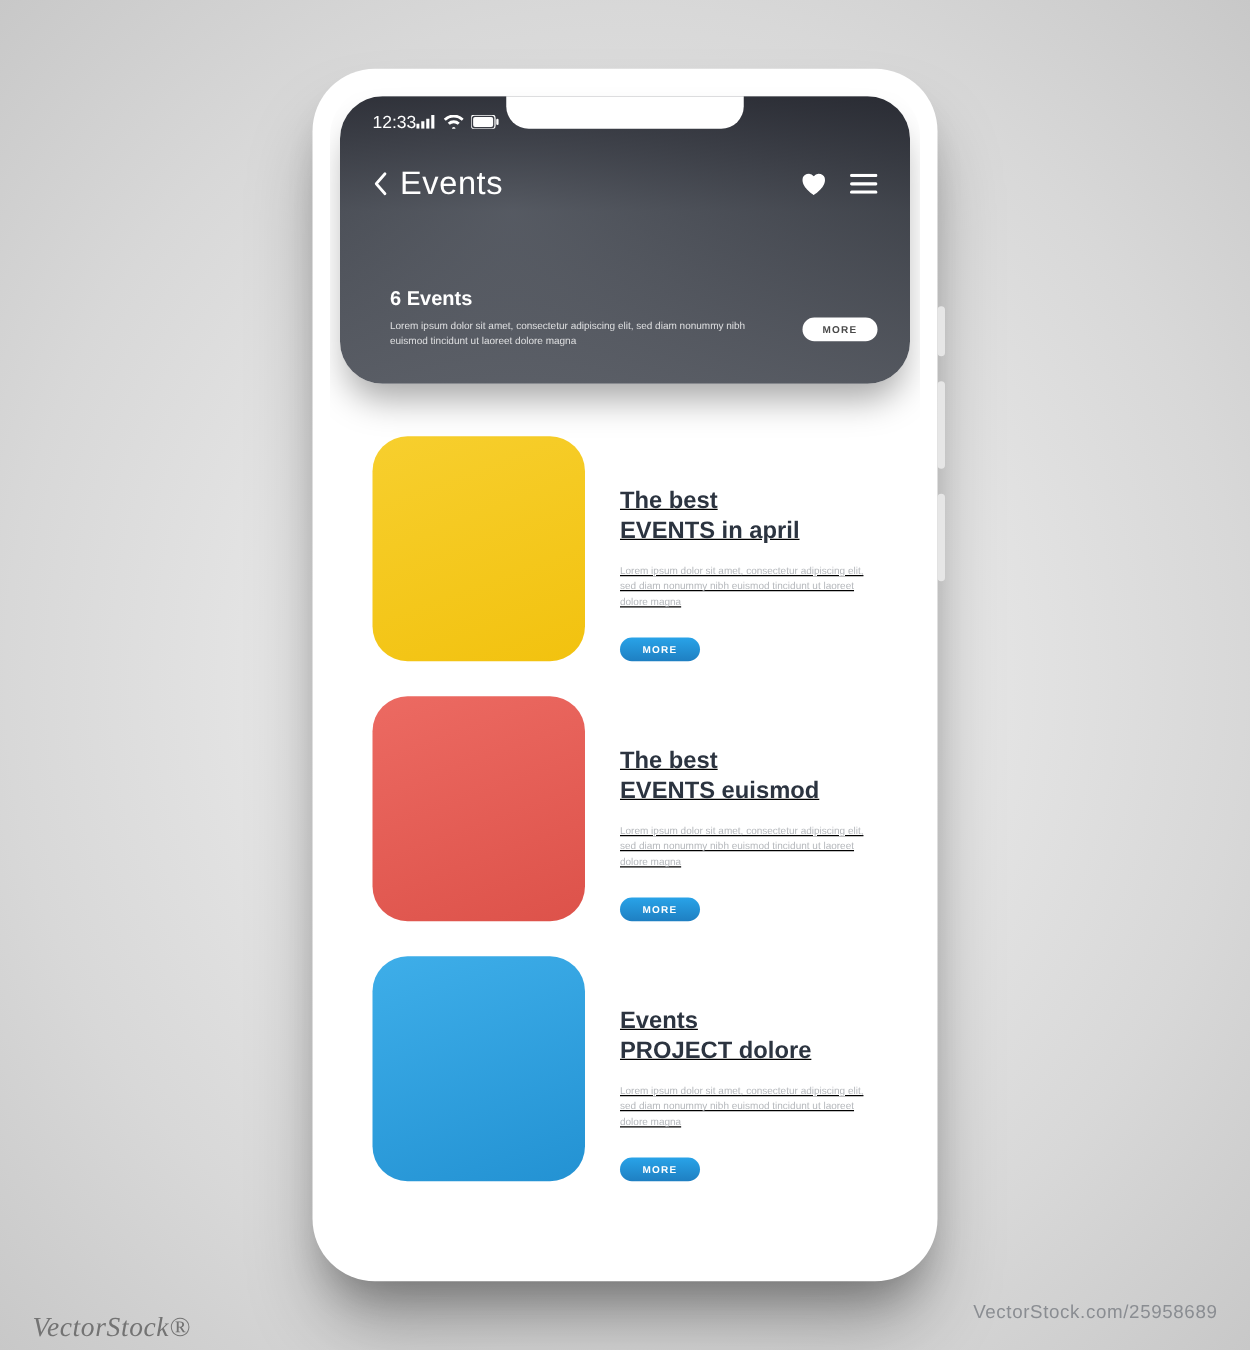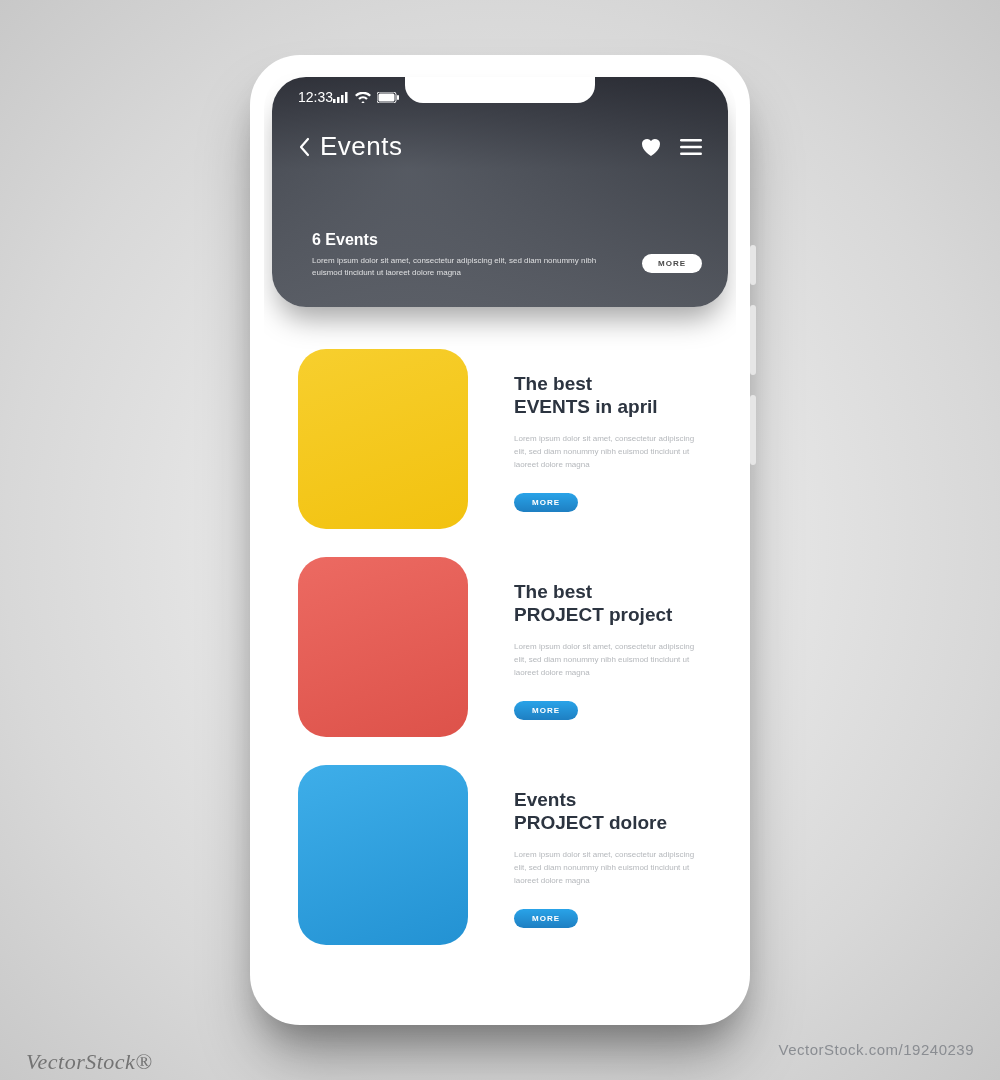--- a/index.html
+++ b/index.html
@@ -117,22 +117,23 @@
 
   
   .list {
     padding: 34px 34px 0 34px;
     display: flex;
     flex-direction: column;
     gap: 28px;
   }
   .item {
     display: flex;
-    gap: 46px;
-    align-items: center;
+    gap: 28px;
+    align-items: flex-end;
+    text-decoration: underline;
   }
   .thumb {
     width: 170px;
     height: 180px;
     border-radius: 28px;
     flex-shrink: 0;
   }
   .item-body { flex: 1; padding-top: 6px; }
   .item-title {
     font-size: 19px;
@@ -253,21 +254,21 @@
           <div class="item-desc">Lorem ipsum dolor sit amet, consectetur adipiscing elit, sed diam nonummy nibh euismod tincidunt ut laoreet dolore magna</div>
           <button class="item-more">MORE</button>
         </div>
       </div>
 
       <div class="item">
         <div class="thumb thumb-red"></div>
         <div class="item-body">
           <div class="item-title">
             <span>The best</span><br>
-            <span>PROJECT project</span>
+            <span>EVENTS euismod</span>
           </div>
           <div class="item-desc">Lorem ipsum dolor sit amet, consectetur adipiscing elit, sed diam nonummy nibh euismod tincidunt ut laoreet dolore magna</div>
           <button class="item-more">MORE</button>
         </div>
       </div>
 
       <div class="item">
         <div class="thumb thumb-blue"></div>
         <div class="item-body">
           <div class="item-title">
@@ -278,13 +279,13 @@
           <button class="item-more">MORE</button>
         </div>
       </div>
 
     </div>
 
   </div>
 </div>
 
 <div class="watermark-left">VectorStock®</div>
-<div class="watermark-right">VectorStock.com/19240239</div>
+<div class="watermark-right">VectorStock.com/25958689</div>
 
 </body></html>

